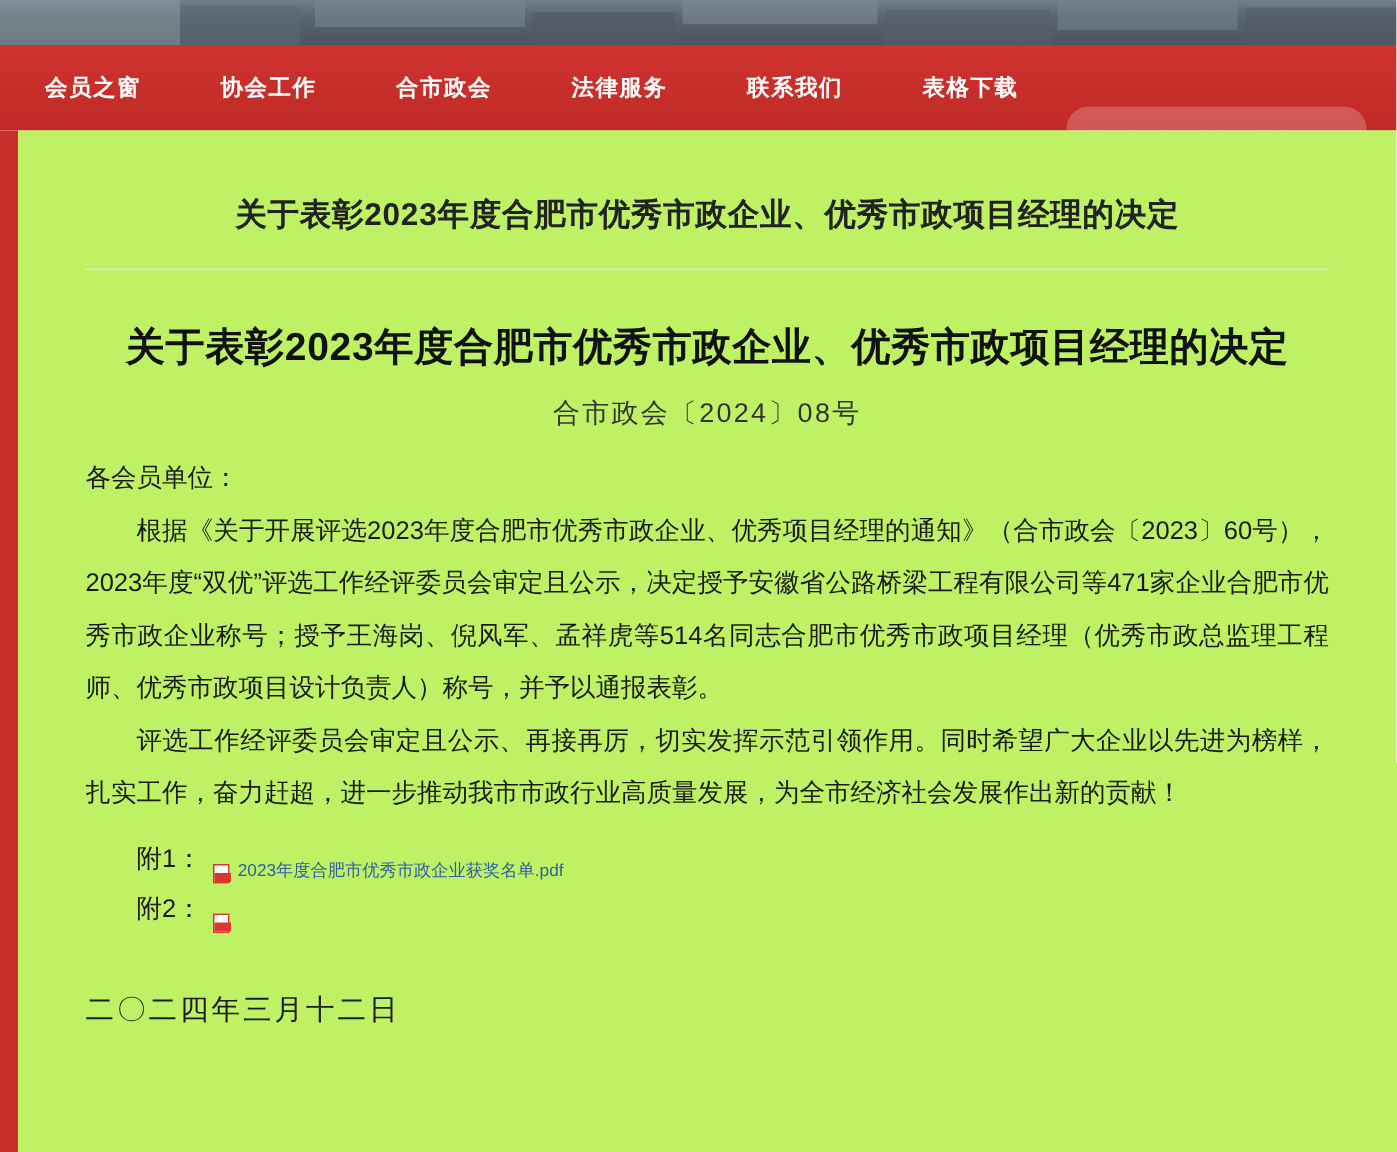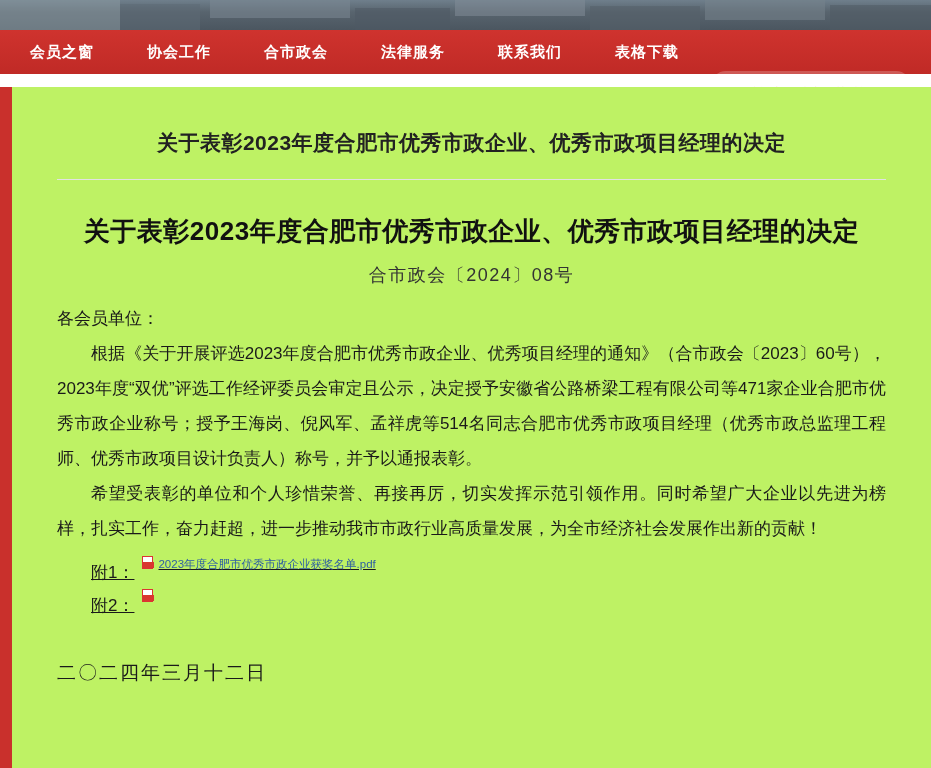--- a/index.html
+++ b/index.html
@@ -35,21 +35,21 @@
   .banner .b2 { left: 120px; top: 4px; width: 80px; height: 26px; background: #5d6a74; }
   .banner .b3 { left: 210px; top: 0; width: 140px; height: 18px; background: #7b8893; }
   .banner .b4 { left: 355px; top: 8px; width: 95px; height: 22px; background: #4f5a64; }
   .banner .b5 { left: 455px; top: 0; width: 130px; height: 16px; background: #818d98; }
   .banner .b6 { left: 590px; top: 6px; width: 110px; height: 24px; background: #566069; }
   .banner .b7 { left: 705px; top: 0; width: 120px; height: 20px; background: #77838d; }
   .banner .b8 { left: 830px; top: 5px; width: 101px; height: 25px; background: #505b65; }
 
   
   .navbar {
-    height: 44px;
+    height: 57px;
     background: #c9302c;
     background: linear-gradient(180deg,#cf332e 0%, #c02a26 100%);
     display: flex;
     align-items: center;
     padding-left: 30px;
     position: relative;
   }
   .nav-item {
     color: #ffffff;
     font-size: 15px;
@@ -161,27 +161,26 @@
     line-height: 35px;
     color: #1a1a1a;
     text-align: justify;
   }
   .body-text p { margin: 0; }
   .indent { text-indent: 2em; }
 
   .attachments { margin-top: 10px; }
   .attach-row {
     display: flex;
-    align-items: flex-start;
+    align-items: flex-end;
     font-size: 17px;
     line-height: 33px;
     color: #1a1a1a;
     text-indent: 0;
     padding-left: 2em;
-    text-decoration: underline;
   }
   .attach-label { flex: 0 0 auto; margin-right: 6px; }
   .pdf-icon {
     width: 11px;
     height: 13px;
     background: #ffffff;
     border: 1px solid #d33;
     position: relative;
     margin: 0 5px 0 2px;
     flex: 0 0 auto;
@@ -248,21 +247,21 @@
       <div class="doc-header-title">关于表彰2023年度合肥市优秀市政企业、优秀市政项目经理的决定</div>
       <div class="divider"></div>
     </div>
 
     <div class="main-title">关于表彰2023年度合肥市优秀市政企业、优秀市政项目经理的决定</div>
     <div class="doc-number">合市政会〔2024〕08号</div>
 
     <div class="body-text">
       <p>各会员单位：</p>
       <p class="indent">根据《关于开展评选2023年度合肥市优秀市政企业、优秀项目经理的通知》（合市政会〔2023〕60号），2023年度“双优”评选工作经评委员会审定且公示，决定授予安徽省公路桥梁工程有限公司等471家企业合肥市优秀市政企业称号；授予王海岗、倪风军、孟祥虎等514名同志合肥市优秀市政项目经理（优秀市政总监理工程师、优秀市政项目设计负责人）称号，并予以通报表彰。</p>
-      <p class="indent">希望受表彰的单位和个人珍惜荣誉、再接再厉，切实发挥示范引领作用。同时希望广大企业以先进为榜样，扎实工作，奋力赶超，进一步推动我市市政行业高质量发展，为全市经济社会发展作出新的贡献！</p>
+      <p class="indent">评选工作经评委员会审定且公示、再接再厉，切实发挥示范引领作用。同时希望广大企业以先进为榜样，扎实工作，奋力赶超，进一步推动我市市政行业高质量发展，为全市经济社会发展作出新的贡献！</p>
 
       <div class="attachments">
         <div class="attach-row">
           <span class="attach-label">附1：</span>
           <span class="pdf-icon"></span>
           <a class="attach-link">2023年度合肥市优秀市政企业获奖名单.pdf</a>
         </div>
         <div class="attach-row">
           <span class="attach-label">附2：</span>
           <span class="pdf-icon"></span>

